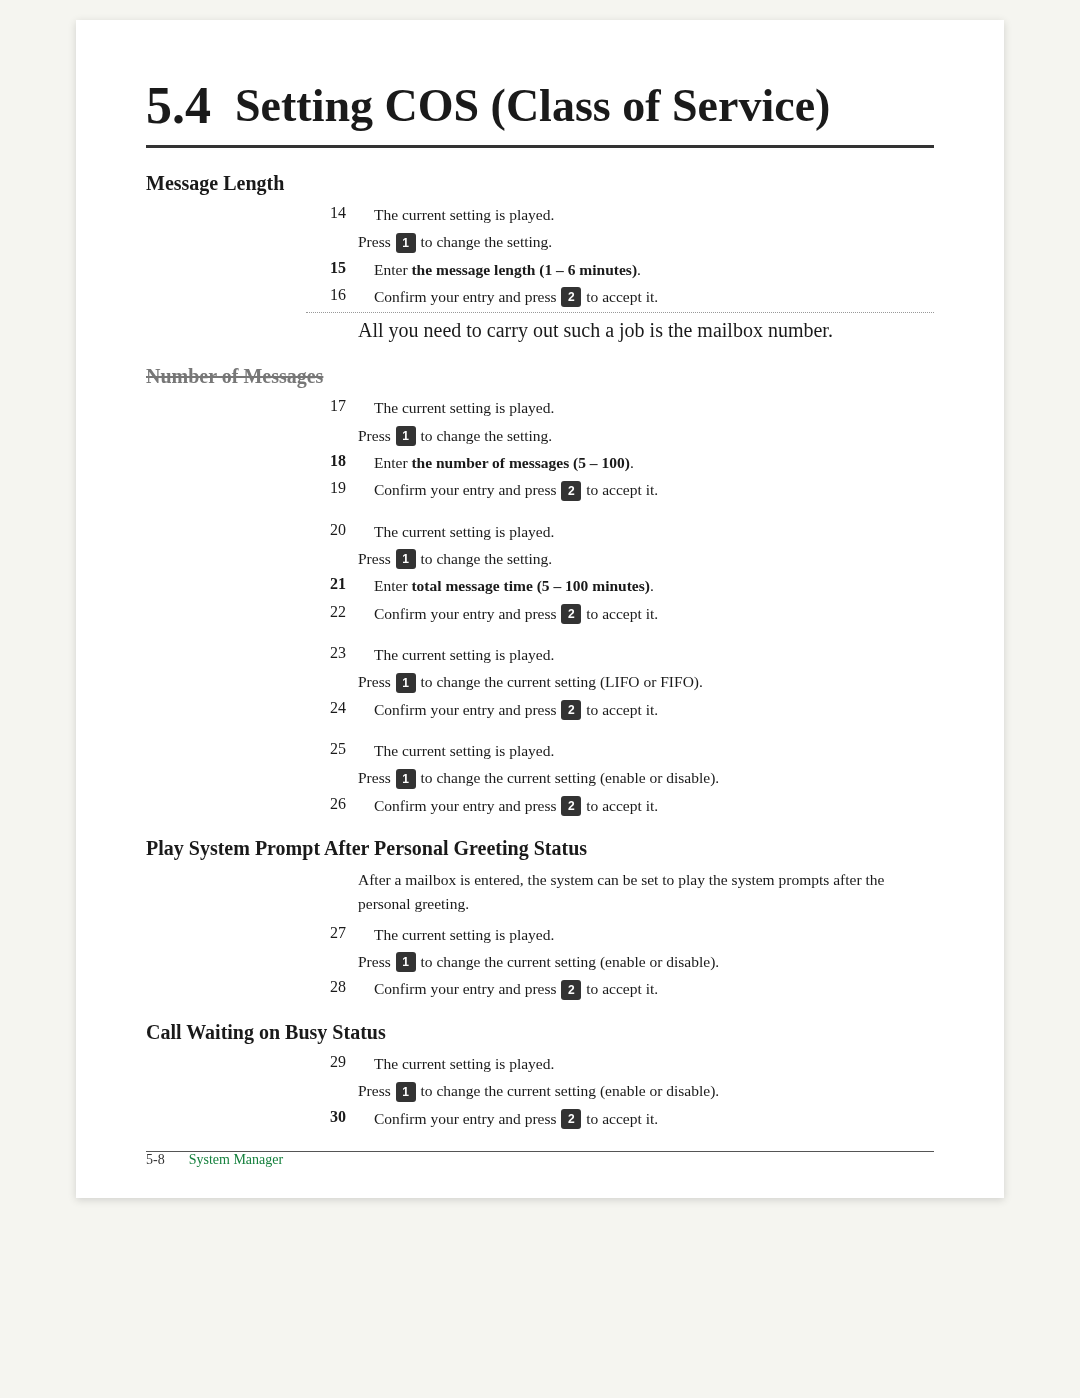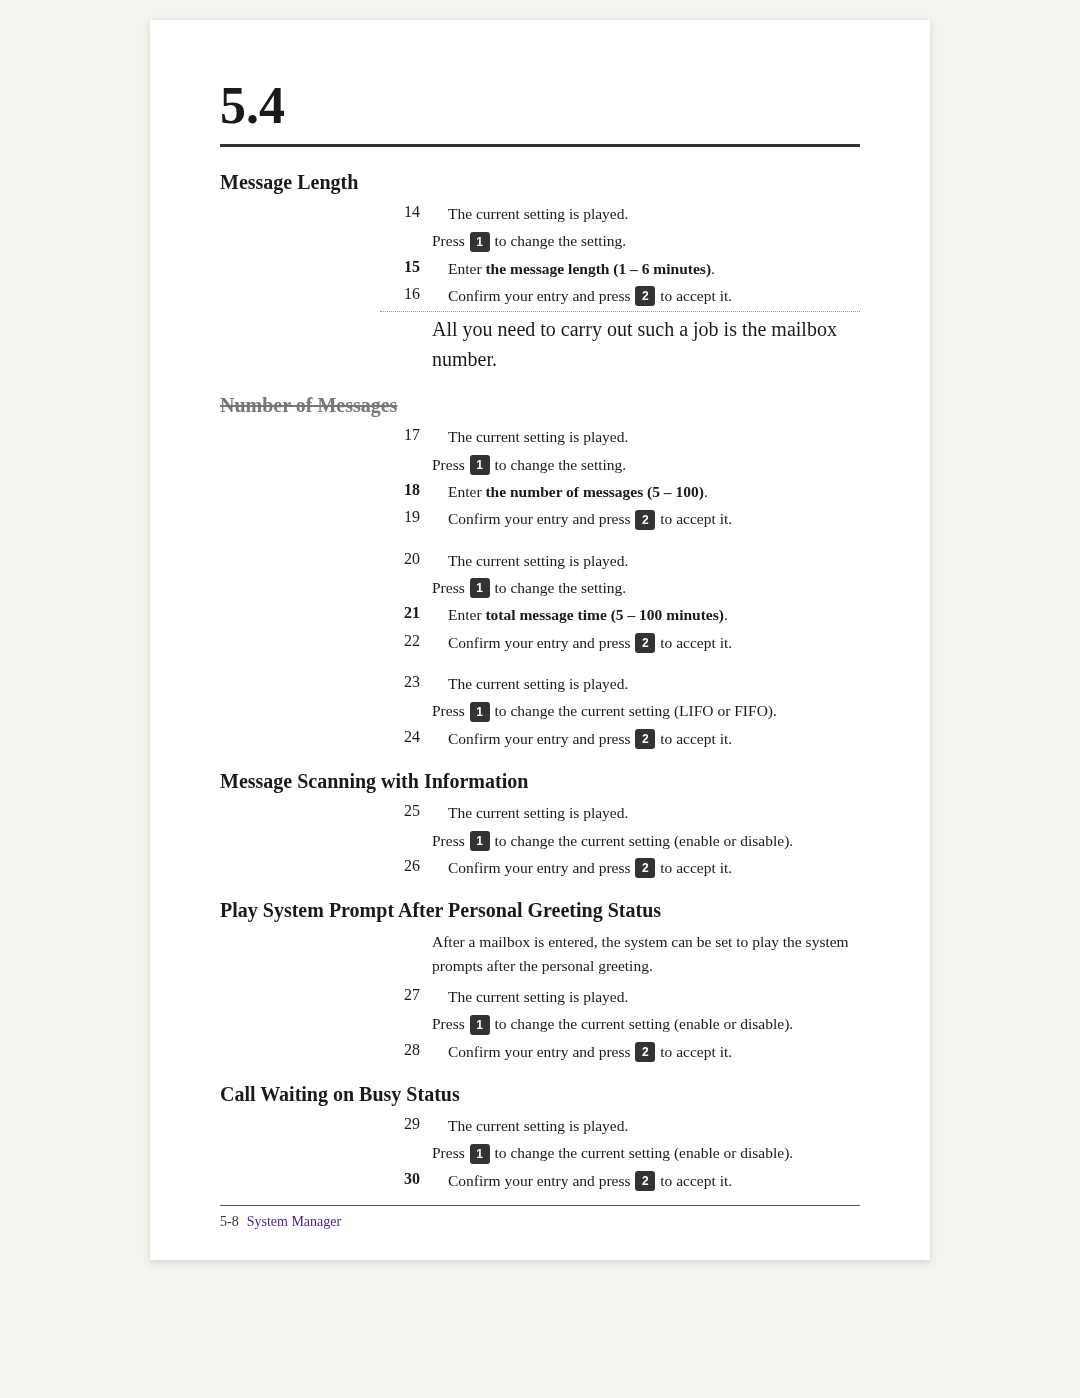--- a/index.html
+++ b/index.html
@@ -10,21 +10,21 @@
       color: #1a1a1a;
       display: flex;
       justify-content: center;
       align-items: flex-start;
       min-height: 100vh;
       padding: 20px;
     }
 
     .page {
       background: #ffffff;
-      width: 780px;
+      width: 928px;
       min-height: 1050px;
       padding: 60px 70px 50px 70px;
       box-shadow: 0 2px 8px rgba(0,0,0,0.15);
       position: relative;
     }
 
     .page-title {
       display: flex;
       align-items: flex-start;
       gap: 24px;
@@ -135,34 +135,33 @@
     .section-block {
       margin-bottom: 18px;
     }
 
     .page-footer {
       position: absolute;
       bottom: 30px;
       left: 70px;
       right: 70px;
       border-top: 1px solid #555;
-      padding-top: 8px;
       display: flex;
       align-items: center;
-      gap: 8px;
+      gap: 24px;
     }
 
     .footer-page {
       font-size: 14px;
       color: #333;
     }
 
     .footer-title {
       font-size: 14px;
-      color: #4c1d95;
+      color: #15803d;
     }
 
     .note-text {
       font-size: 20px;
       line-height: 1.5;
       margin-bottom: 4px;
       padding-left: 52px;
     }
 
     .section-intro {
@@ -173,20 +172,21 @@
     }
   </style>
 </head>
 <body>
 
 <div class="page">
 
   <div class="page-title">
     <div class="section-number">5.4</div>
     <div class="title-text">
+      <div>Setting COS (Class of Service)</div>
     </div>
   </div>
   <hr class="title-divider">
 
   <div class="section-block">
     <div class="section-heading">Message Length</div>
     <div class="content-area">
 
       <div class="step-item">
         <div class="step-number">14</div>
@@ -269,21 +269,20 @@
       </div>
 
       <div class="step-item">
         <div class="step-number">24</div>
         <div class="step-content">Confirm your entry and press <span class="key-btn">2</span> to accept it.</div>
       </div>
     </div>
   </div>
 
   <div class="section-block">
-    <div class="section-heading">Message Scanning with Information</div>
     <div class="content-area">
 
       <div class="step-item">
         <div class="step-number">25</div>
         <div class="step-content">The current setting is played.</div>
       </div>
       <div class="sub-line">
         Press <span class="key-btn">1</span> to change the current setting (enable or disable).
       </div>
 

